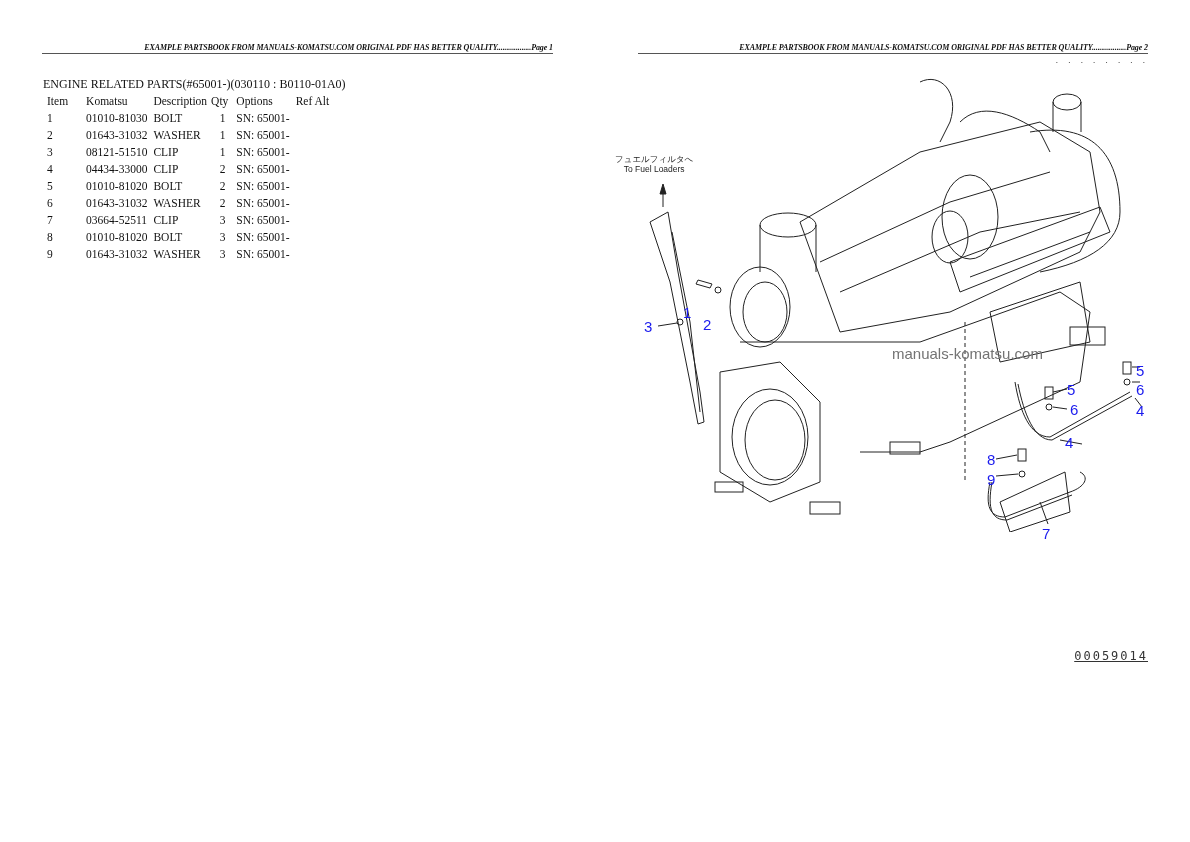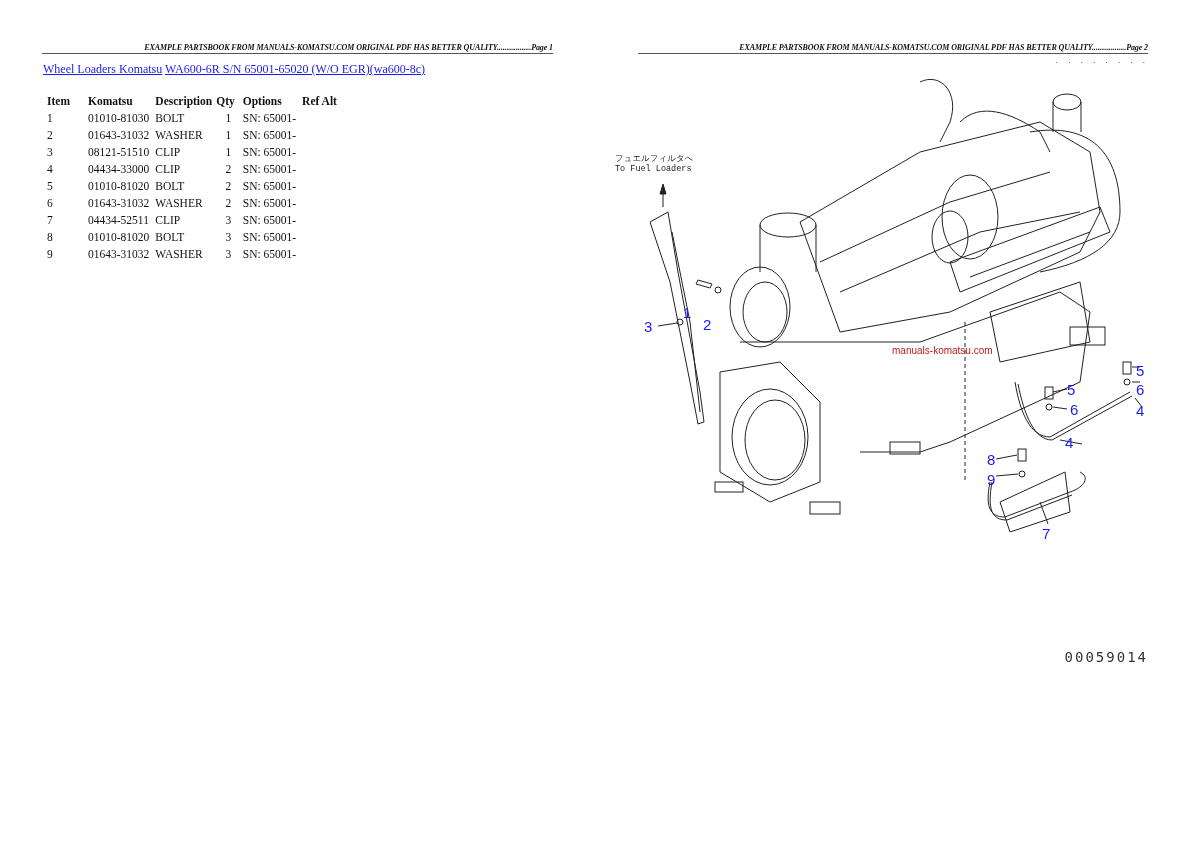--- a/index.html
+++ b/index.html
@@ -7,41 +7,38 @@
   .page { position: absolute; top: 4px; height: 738px; margin-top: 13px; }
   .page1 { left: 0; width: 595px; }
   .page2 { left: 595px; width: 595px; }
   .header { position: absolute; top: 26px; font-family: "Liberation Serif", serif; font-style: italic; font-weight: bold; font-size: 8px; text-align: right; border-bottom: 1px solid #555; padding-bottom: 1px; white-space: nowrap; letter-spacing: -0.1px; }
   .page1 .header { left: 42px; width: 511px; }
   .page2 .header { left: 43px; width: 510px; }
   .breadcrumb { position: absolute; left: 43px; top: 45px; font-family: "Liberation Serif", serif; font-size: 12px; }
   .breadcrumb a { color: #1a1aee; text-decoration: underline; cursor: pointer; }
   .subtitle { position: absolute; left: 43px; top: 60px; font-family: "Liberation Serif", serif; font-size: 12px; }
   table.parts { position: absolute; left: 43px; top: 75px; border-collapse: collapse; font-family: "Liberation Serif", serif; font-size: 11.5px; }
-  table.parts th { font-weight: bold; text-align: left; padding: 2px 4px 1px 4px; height: 14px; }
+  table.parts th { font-weight: normal; text-align: left; padding: 2px 4px 1px 4px; height: 14px; }
   table.parts td { padding: 1px 2px 1px 4px; height: 15px; white-space: nowrap; }
   td.c-qty { text-align: center; }
   .dots { position: absolute; right: 42px; top: 42px; font-size: 7px; letter-spacing: 2px; color: #444; font-family: "DejaVu Sans Mono", monospace; }
-  .docnum { position: absolute; right: 42px; top: 632px; font-size: 14px; letter-spacing: 2px; color: #333; font-family: "DejaVu Sans Mono", monospace; }
+  .docnum { position: absolute; right: 42px; top: 632px; font-size: 12px; letter-spacing: 2px; color: #333; font-family: "DejaVu Sans Mono", monospace; text-decoration: underline; }
   .diagram { position: absolute; left: 25px; top: 45px; width: 540px; height: 470px; }
   .callout { position: absolute; color: #1a1aee; font-family: "Liberation Sans", sans-serif; font-size: 15px; line-height: 15px; }
-  .watermark { position: absolute; left: 297px; top: 328px; font-family: "Liberation Sans", sans-serif; font-size: 10px; color: #b91c1c; }
-  .fuel-label { position: absolute; left: 20px; top: 137px; font-family: Liberation Mono, monospace; font-size: 8.5px; line-height: 10px; color: #222; }
+  .watermark { position: absolute; left: 297px; top: 328px; font-family: "Liberation Sans", sans-serif; font-size: 15px; color: #737373; }
+  .fuel-label { position: absolute; left: 20px; top: 137px; font-family: Liberation Sans, sans-serif; font-size: 8.5px; line-height: 10px; color: #222; text-align: center; }
 </style>
 </head>
 <body>
 
 <div class="page page1">
   <div class="header">EXAMPLE PARTSBOOK FROM MANUALS-KOMATSU.COM ORIGINAL PDF HAS BETTER QUALITY..................Page 1</div>
 
-  <div class="breadcrumb">
-    <a>Wheel Loaders Komatsu</a>
-    <a>WA600-6R S/N 65001-65020 (W/O EGR)(wa600-8c)</a>
-  </div>
-
+
+  <div class="subtitle">ENGINE RELATED PARTS(#65001-)(030110 : B0110-01A0)</div>
 
   <table class="parts">
     <thead>
       <tr>
         <th>Item</th>
         <th style="padding-left:14px">Komatsu</th>
         <th>Description</th>
         <th style="padding-left:0">Qty</th>
         <th>Options</th>
         <th>Ref Alt</th>
@@ -91,21 +88,21 @@
       <tr>
           <td>6</td>
           <td style="padding-left:14px">01643-31032</td>
           <td>WASHER</td>
           <td class="c-qty">2</td>
           <td>SN: 65001-</td>
           <td></td>
         </tr>
       <tr>
           <td>7</td>
-          <td style="padding-left:14px">04434-52511</td>
+          <td style="padding-left:14px">03664-52511</td>
           <td>CLIP</td>
           <td class="c-qty">3</td>
           <td>SN: 65001-</td>
           <td></td>
         </tr>
       <tr>
           <td>8</td>
           <td style="padding-left:14px">01010-81020</td>
           <td>BOLT</td>
           <td class="c-qty">3</td>

